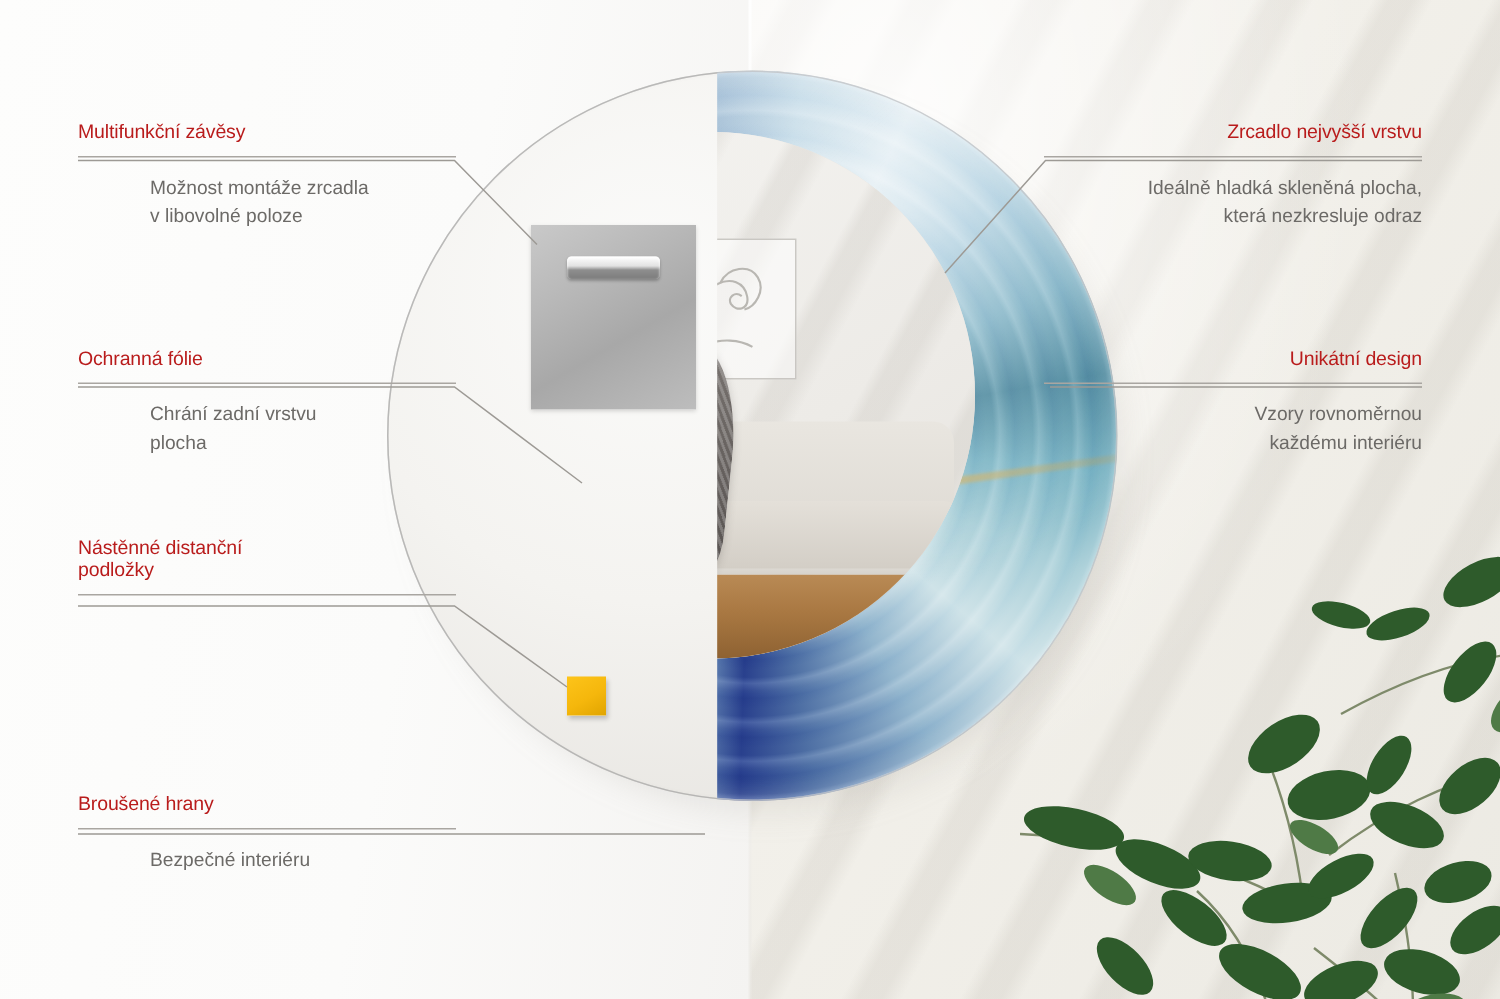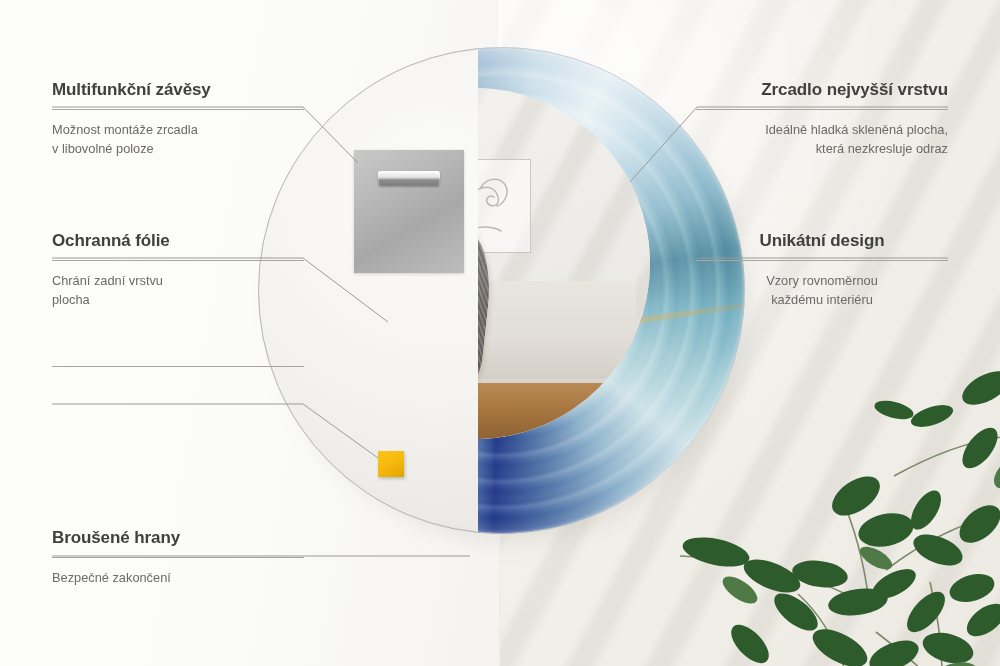--- a/index.html
+++ b/index.html
@@ -203,28 +203,28 @@
     background:linear-gradient(150deg,#fdc41a 0%,#f5b70c 55%,#e0a400 100%);
     box-shadow:1px 2px 3px rgba(0,0,0,0.20);
   }
 
   
   #plant{ position:absolute; right:-10px; bottom:-8px; width:330px; height:330px; }
 
   
   .callout{ position:absolute; }
   .callout .title{
-    font-size:17px; font-weight:bold; color:#404040; letter-spacing:-0.1px;
+    font-size:13px; font-weight:normal; color:#b91c1c; letter-spacing:-0.1px;
     white-space:nowrap;
   }
   .callout .rule{
     height:1px; background:#a9a6a1; margin:9px 0 11px 0;
   }
   .callout .desc{
-    font-size:12.8px; color:#6c6a67; line-height:1.45;
+    font-size:12.8px; color:#6c6a67; line-height:1.45;margin-left:48px;
   }
   .left-callout{ left:52px; width:252px; text-align:left; }
   .right-callout{ width:252px; text-align:right; }
 
   svg.connectors{ position:absolute; left:0; top:0; width:1000px; height:666px; pointer-events:none; }
 </style>
 </head>
 <body>
 
 <div id="stage">
@@ -338,41 +338,45 @@
   <div class="callout left-callout" style="top:231px;">
     <div class="title">Ochranná fólie</div>
     <div class="rule"></div>
     <div class="desc">
       <div>Chrání zadní vrstvu</div>
       <div>plocha</div>
     </div>
   </div>
 
   <div class="callout left-callout" style="top:357px;">
+    <div class="title">
+      <div>Nástěnné distanční</div>
+      <div>podložky</div>
+    </div>
     <div class="rule"></div>
   </div>
 
   <div class="callout left-callout" style="top:528px;">
     <div class="title">Broušené hrany</div>
     <div class="rule"></div>
     <div class="desc">
-      <div>Bezpečné zakončení</div>
+      <div>Bezpečné interiéru</div>
     </div>
   </div>
 
   <div class="callout right-callout" style="top:80px; left:696px; width:252px;">
     <div class="title">Zrcadlo nejvyšší vrstvu</div>
     <div class="rule"></div>
     <div class="desc">
       <div>Ideálně hladká skleněná plocha,</div>
       <div>která nezkresluje odraz</div>
     </div>
   </div>
 
-  <div class="callout right-callout" style="top:231px; left:696px; width:252px;text-align:center;">
+  <div class="callout right-callout" style="top:231px; left:696px; width:252px;">
     <div class="title">Unikátní design</div>
     <div class="rule"></div>
     <div class="desc">
       <div>Vzory rovnoměrnou</div>
       <div>každému interiéru</div>
     </div>
   </div>
 
 </div>
 

